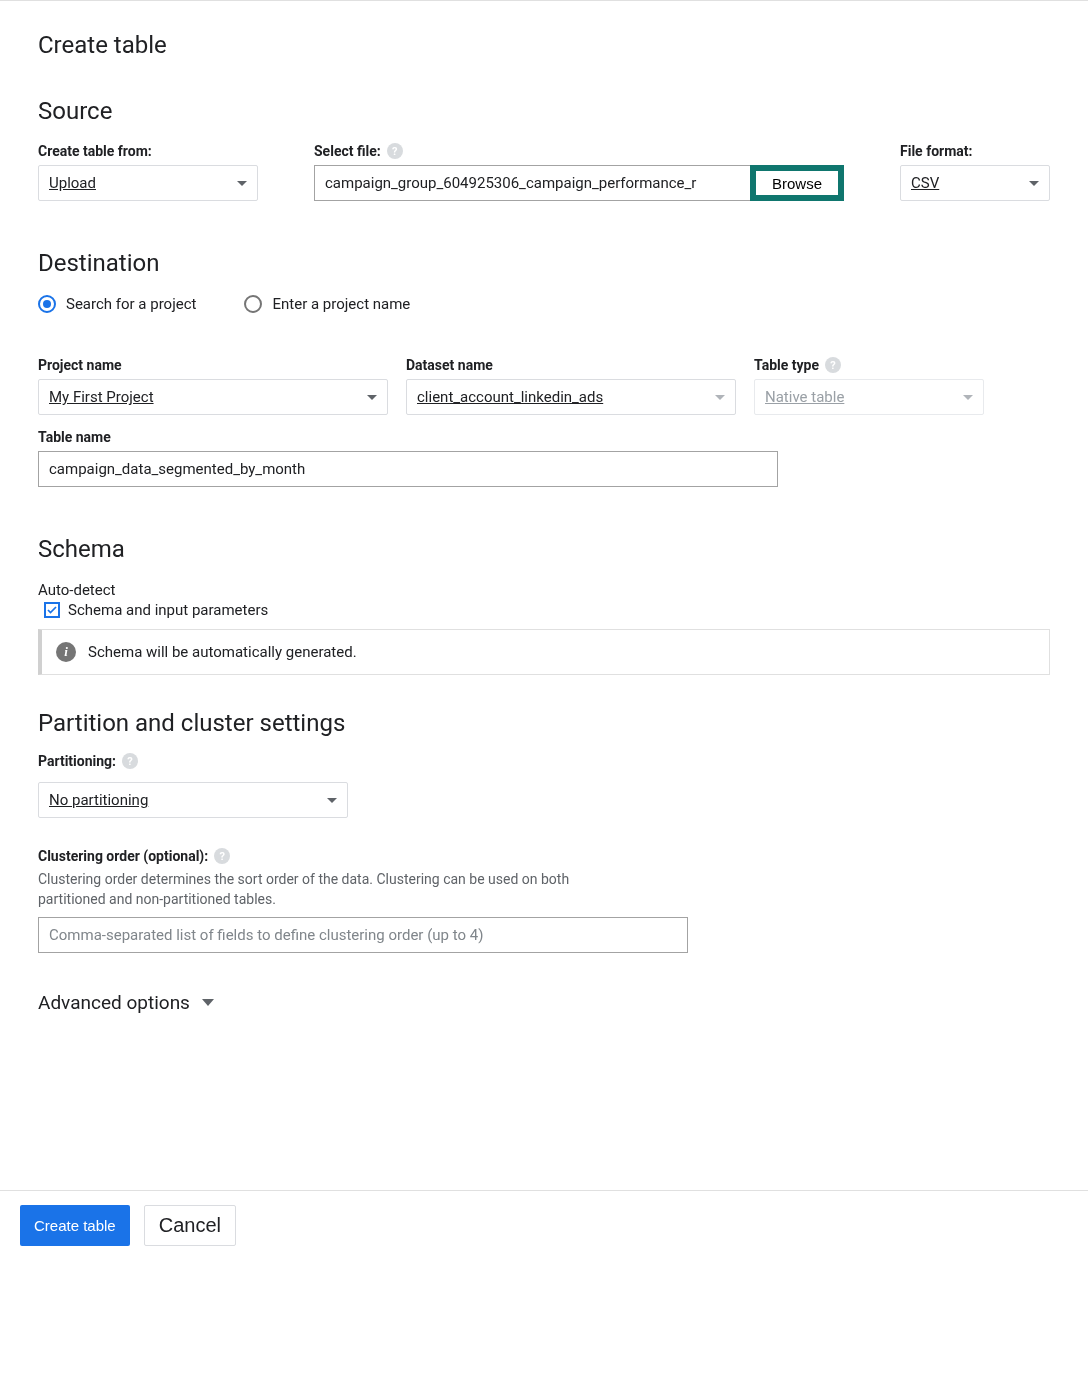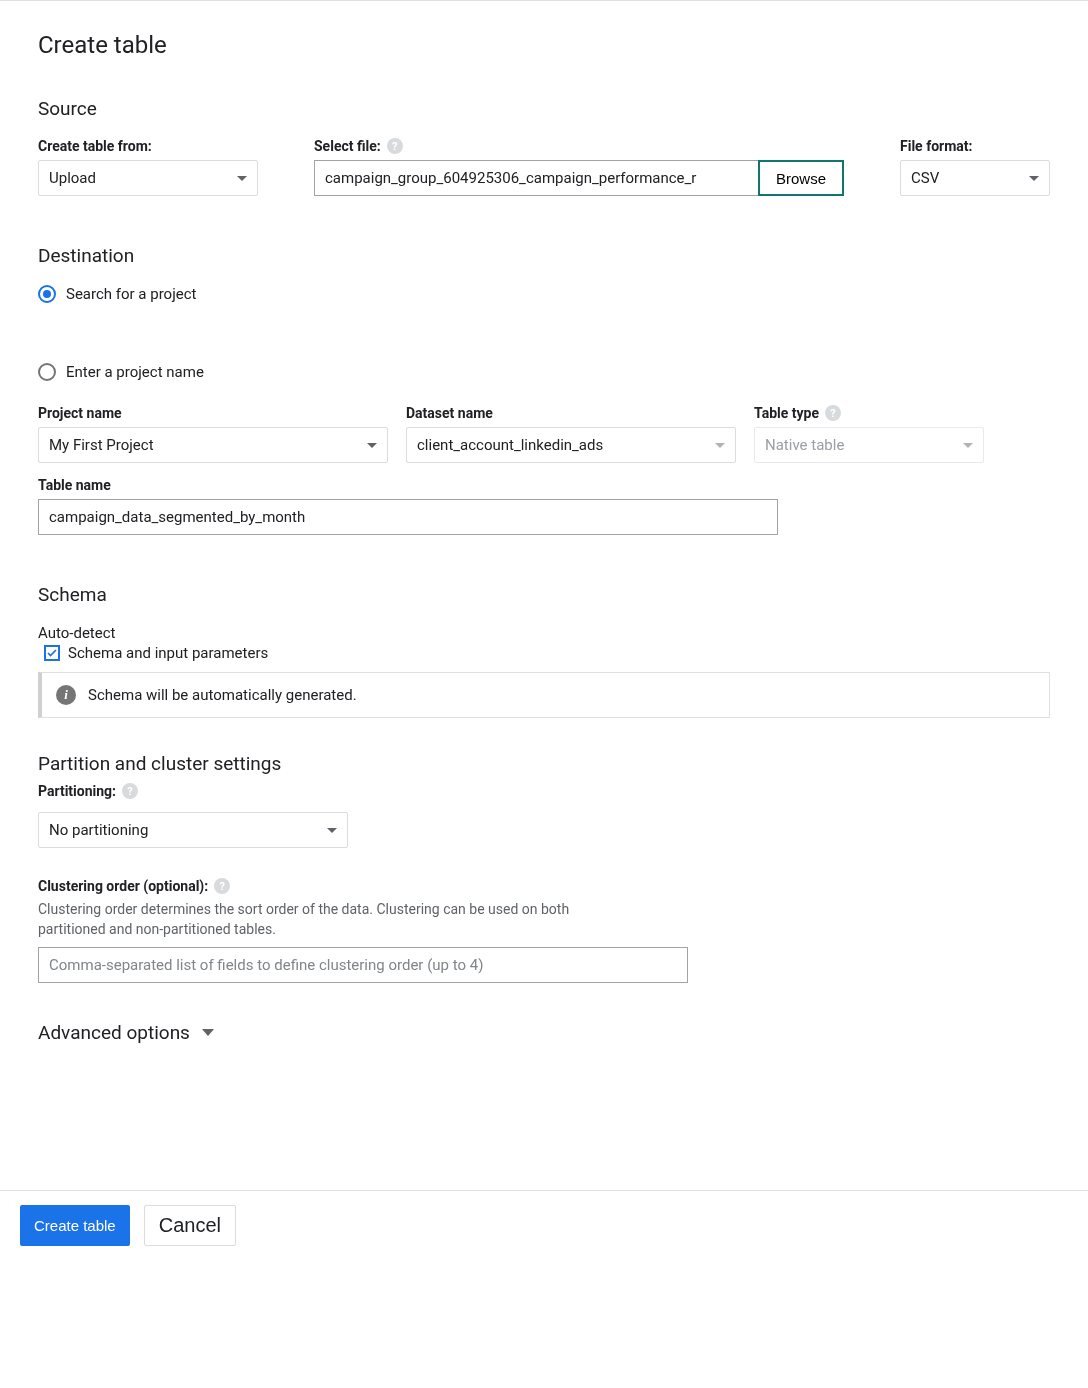--- a/index.html
+++ b/index.html
@@ -17,21 +17,21 @@
 .content {
   padding: 30px 38px 0 38px;
 }
 h1.page-title {
   font-size: 24px;
   font-weight: 400;
   color: #202124;
   margin-bottom: 38px;
 }
 .section-head {
-  font-size: 19px;
+  font-size: 24px;
   font-weight: 400;
   color: #202124;
   margin-bottom: 18px;
 }
 .row { display: flex; gap: 18px; margin-bottom: 8px; }
 .field { display: flex; flex-direction: column; }
 .label {
   font-size: 14px;
   font-weight: 700;
   color: #202124;
@@ -44,45 +44,46 @@
   border: 1px solid #dadce0;
   background: #fff;
   height: 36px;
   padding: 12px 10px;
   font-size: 15px;
   color: #202124;
   display: flex;
   align-items: center;
   justify-content: space-between;
   border-radius: 2px;
+  text-decoration: underline;
 }
 .select.disabled { color: #9aa0a6; border-color: #e8eaed; }
 .input-text {
   border: 1px solid #a3a3a3;
   background: #fff;
   height: 36px;
   padding: 0 10px;
   font-size: 15px;
   width: 100%;
   color: #202124;
   font-family: inherit;
 }
 .input-text::placeholder { color: #80868b; }
 .caret { width: 0; height: 0; border-left: 5px solid transparent; border-right: 5px solid transparent; border-top: 5px solid #5f6368; margin-left: 8px; }
 .caret.light { border-top-color: #b0b4b9; }
 .filebox { display: flex; }
 .filebox .input-text { flex: 1; border-right: none; }
 .filebox .browse {
-  border: 2px solid #0f766e;
+  border: 6px solid #0f766e;
   background: #fff;
   padding: 0 16px;
   font-size: 15px;
   cursor: pointer;
 }
-.radio-row { display: flex; gap: 60px; margin-bottom: 24px; flex-direction: column; }
+.radio-row { display: flex; gap: 48px; margin-bottom: 44px; }
 .radio-opt { display: flex; align-items: center; gap: 10px; font-size: 15px; }
 .radio {
   width: 18px; height: 18px; border-radius: 50%; border: 2px solid #757575;
   display: inline-flex; align-items: center; justify-content: center;
 }
 .radio.checked { border-color: #1a73e8; }
 .radio.checked::after { content: ""; width: 8px; height: 8px; border-radius: 50%; background: #1a73e8; }
 .checkbox {
   width: 16px; height: 16px; border: 2px solid #1a73e8; display: inline-flex;
   align-items: center; justify-content: center; margin-right: 8px;
@@ -241,21 +242,21 @@
           </svg>
       </span>
       <span style="font-size:15px;">Schema and input parameters</span>
     </div>
     <div class="info-banner">
       <span class="info-icon">i</span>
       <span>Schema will be automatically generated.</span>
     </div>
 
     
-    <div class="section-head" style="margin-bottom:8px;">Partition and cluster settings</div>
+    <div class="section-head" style="margin-bottom:16px;">Partition and cluster settings</div>
     <div class="label">
       <span>Partitioning:</span>
       <span class="help-icon">?</span>
     </div>
     <div class="select w-310 mb-30">
       <span>No partitioning</span>
       <span class="caret"></span>
     </div>
 
     <div class="label">

